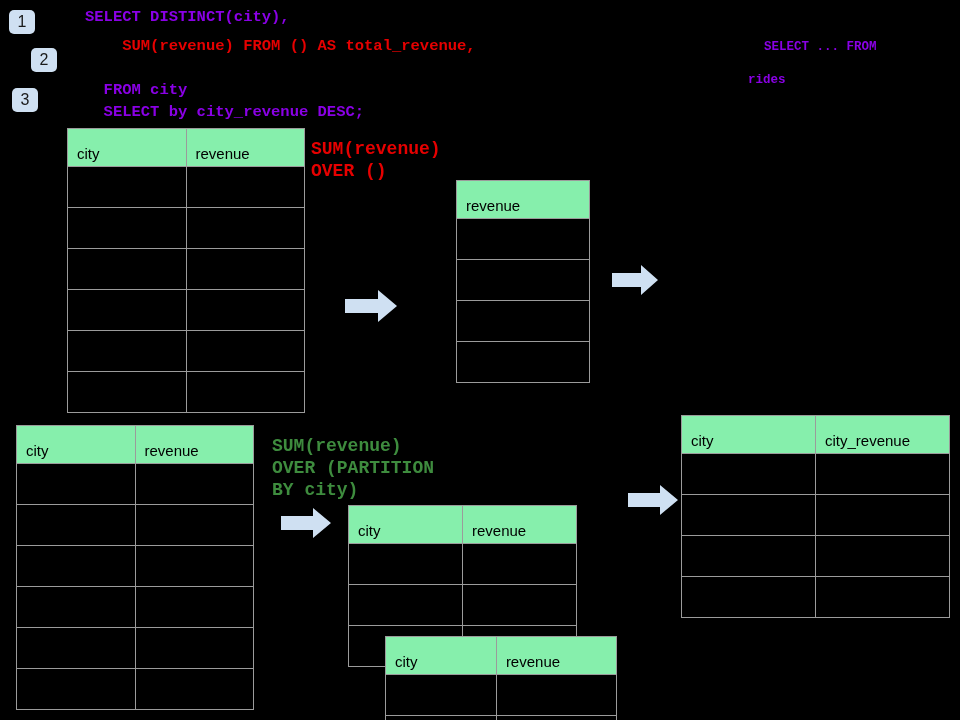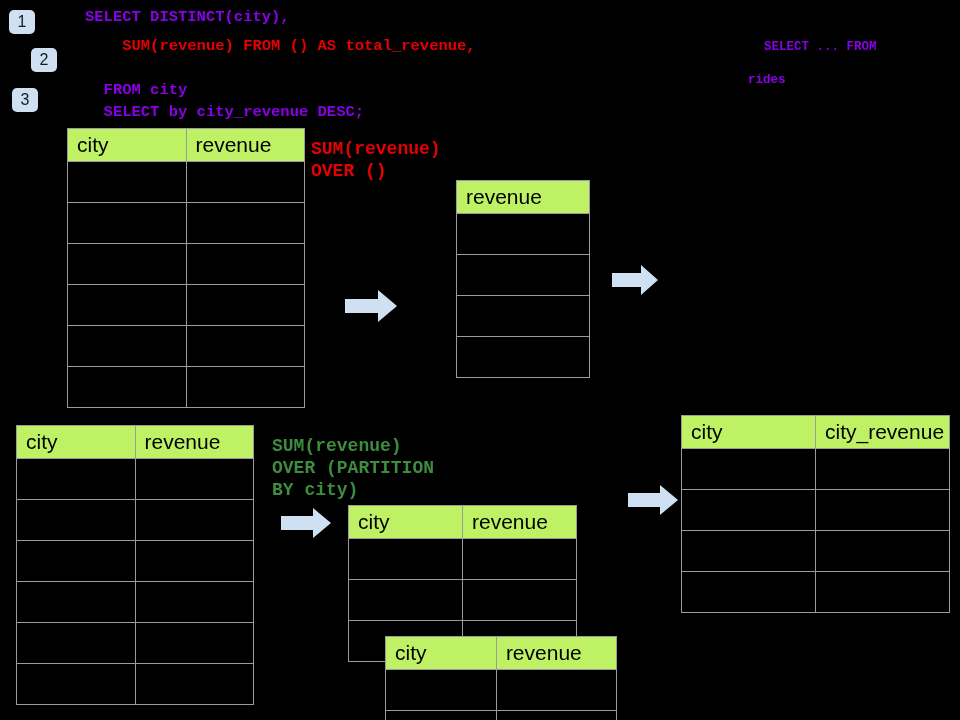--- a/index.html
+++ b/index.html
@@ -74,25 +74,25 @@
     table-layout: fixed;
     background: #000000;
     border: 1px solid #9b9b9b;
   }
   .tbl td {
     border: 1px solid #9b9b9b;
     padding: 0;
     background: #000000;
   }
   .tbl td.hdr {
-    background: #bef264;
+    background: #86efac;
     color: #000000;
     font-family: "Liberation Sans", sans-serif;
-    font-size: 21px;
-    padding: 4px 0 4px 9px;
+    font-size: 15px;
+    padding: 16px 0 4px 9px;
     text-align: left;
     white-space: nowrap;
   }
 
   
   .arrow {
     position: absolute;
   }
 </style>
 </head>

